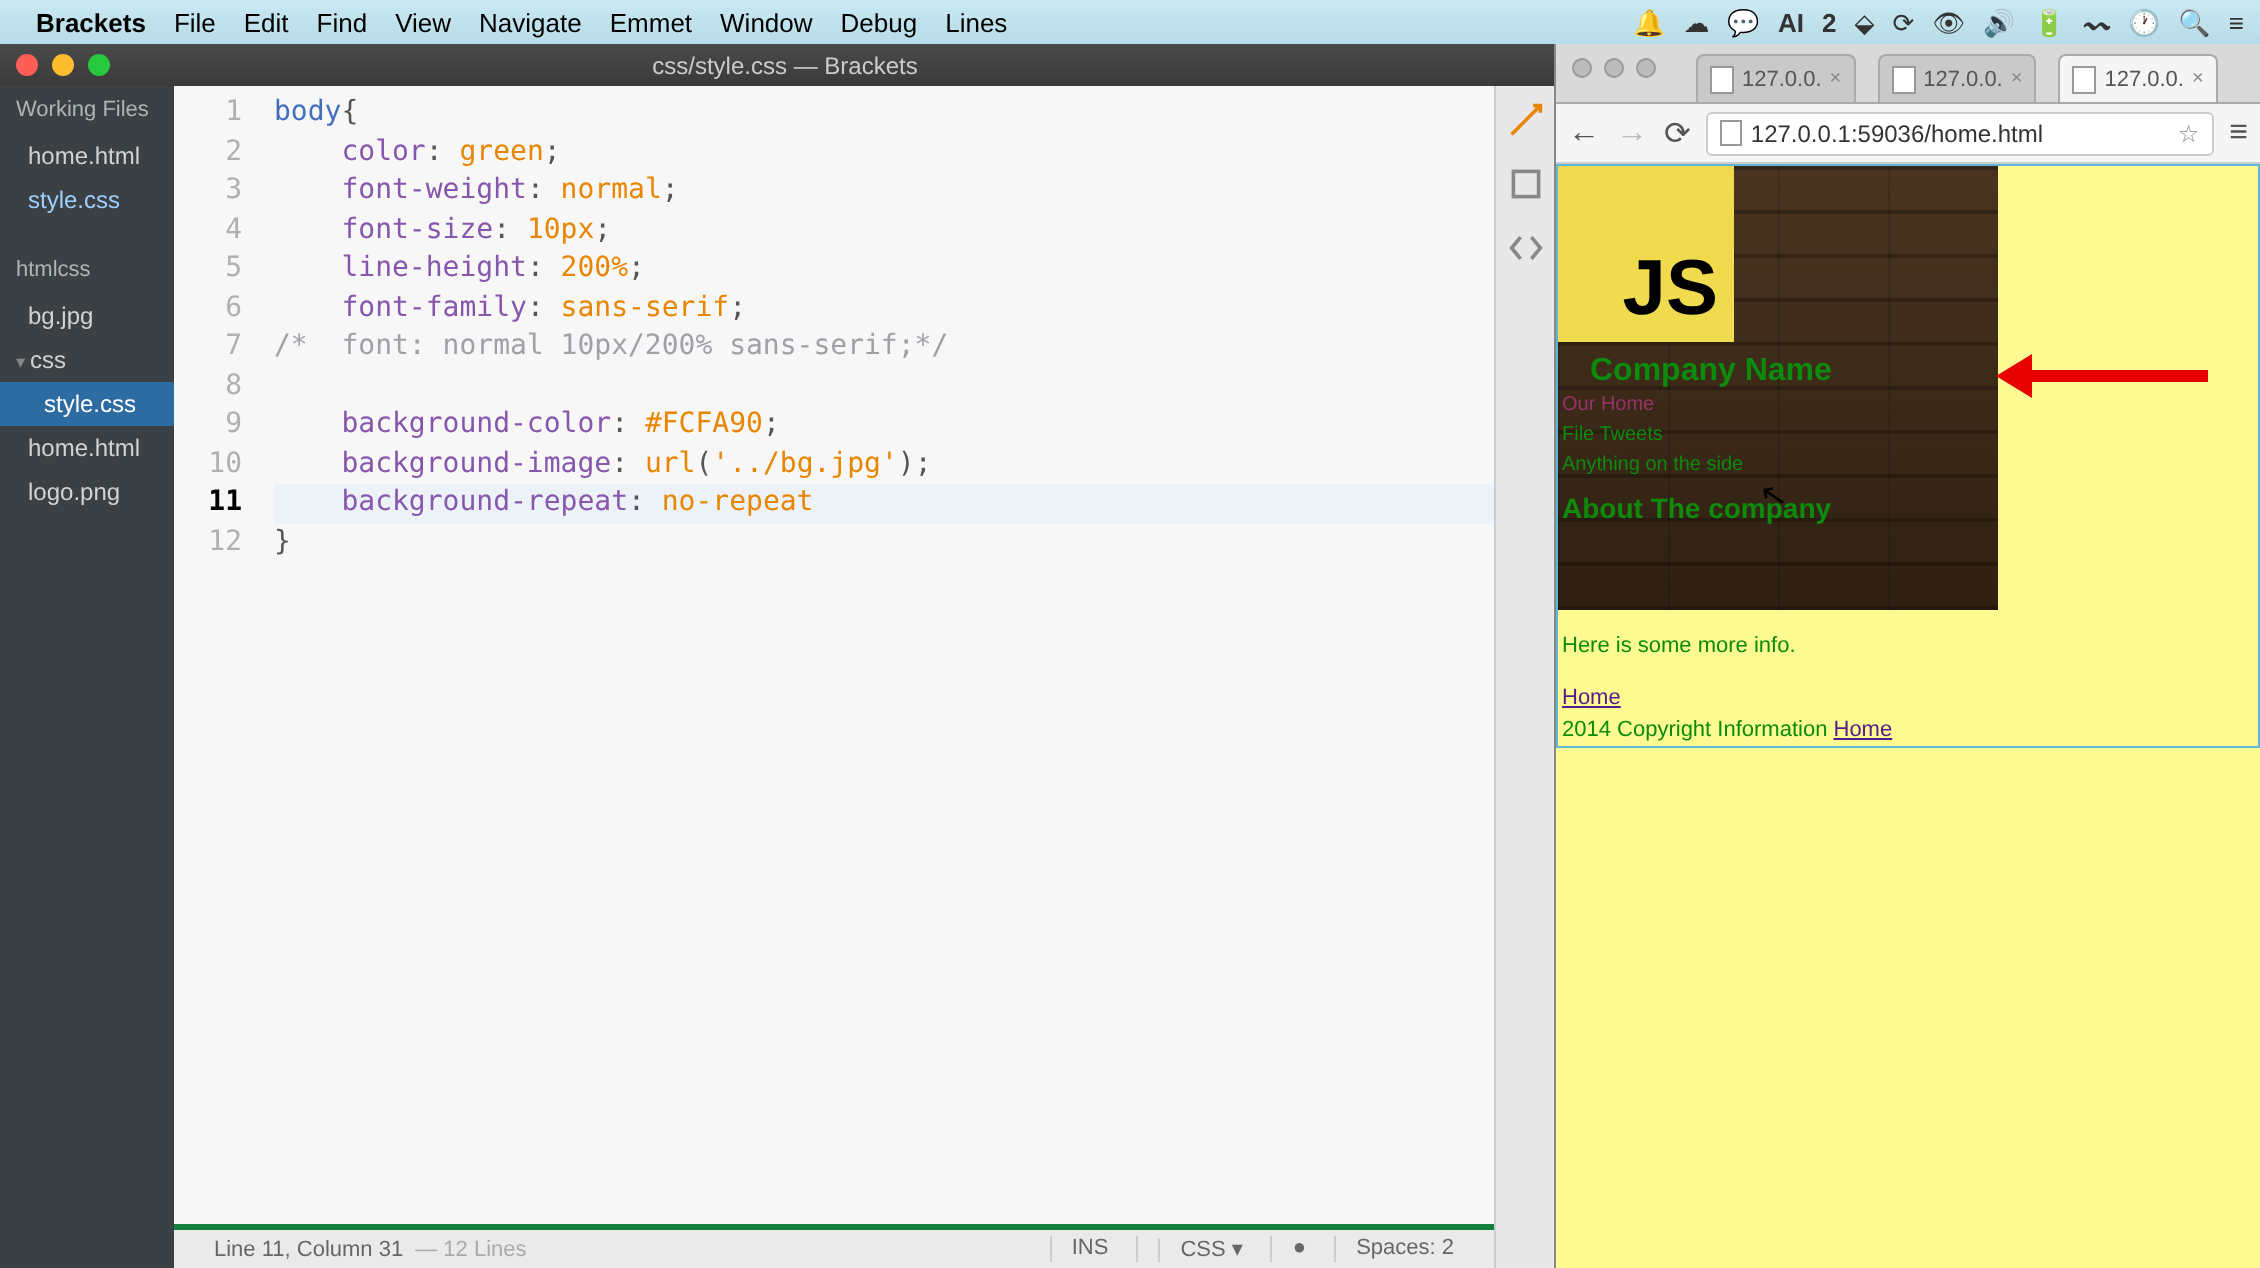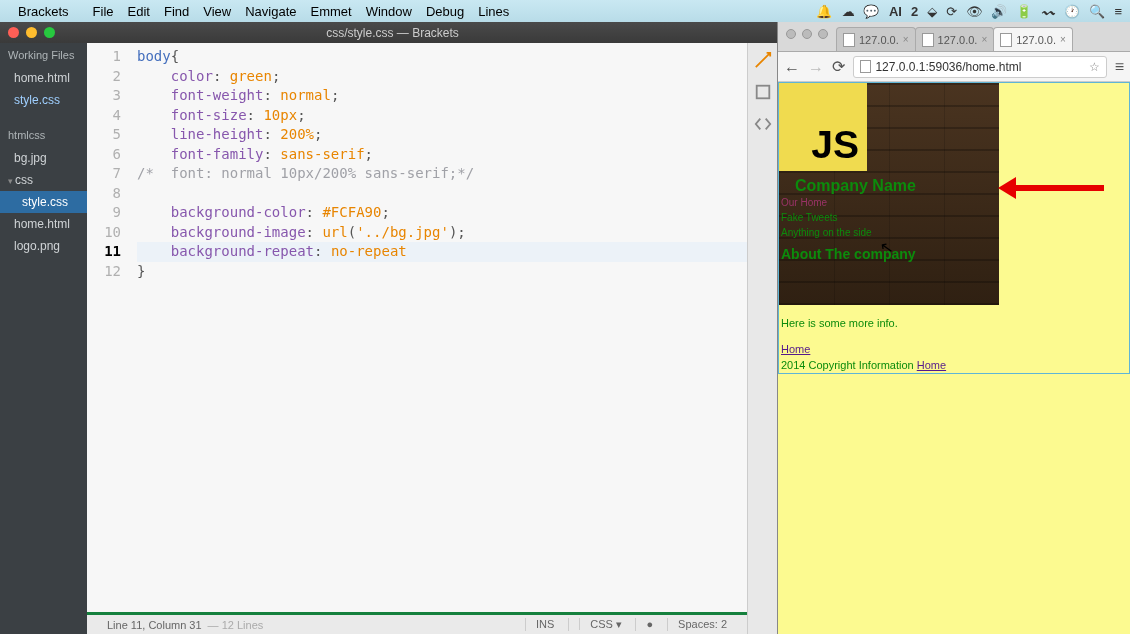--- a/index.html
+++ b/index.html
@@ -1,21 +1,21 @@
 <!DOCTYPE html>
 <html><head>
 <meta charset="utf-8">
 <style>
 * { margin: 0; padding: 0; box-sizing: border-box; }
 body { font-family: -apple-system, "Helvetica Neue", Arial, sans-serif; font-size: 12px; background: #fff; width: 1130px; height: 634px; overflow: hidden; position: relative; }
 
 
 .menubar { height: 22px; background: linear-gradient(#c9e8f2, #b8dce8); display: flex; align-items: center; padding: 0 8px; font-size: 13px; color: #000; }
 .menubar .apple { font-size: 15px; margin-right: 10px; }
-.menubar .app { font-weight: normal; margin-right: 24px; }
+.menubar .app { font-weight: bold; margin-right: 14px; }
 .menubar .mi { margin-right: 14px; }
 .menubar .right { margin-left: auto; display: flex; gap: 9px; align-items: center; font-size: 13px; }
 .menubar .right span { color: #333; }
 
 
 .desktop { display: flex; height: calc(100% - 22px); }
 
 
 .brackets { width: 778px; height: 612px; display: flex; flex-direction: column; border-right: 1px solid #888; }
 .brackets-title { height: 21px; background: linear-gradient(#4a4a4a, #3a3a3a); display: flex; align-items: center; color: #ccc; font-size: 12px; position: relative; padding-left: 8px; }
@@ -54,21 +54,21 @@
 .right-icons .ricon { width: 18px; height: 18px; }
 
 .statusbar { height: 22px; background: #eaeaea; border-top: 3px solid #15803d; display: flex; align-items: center; font-size: 11px; color: #666; padding: 0 20px; }
 .statusbar .sb-left { }
 .statusbar .sb-mid { color: #aaa; margin-left: 6px; }
 .statusbar .sb-right { margin-left: auto; display: flex; gap: 14px; }
 .statusbar .sb-right span { border-left: 1px solid #ccc; padding-left: 10px; }
 
 
 .chrome { flex: 1; display: flex; flex-direction: column; background: #f1f1f1; }
-.chrome-tabs { height: 30px; background: #d9d9d9; display: flex; align-items: flex-end; padding-left: 6px; gap: 0; border-bottom: 1px solid #aaa; }
+.chrome-tabs { height: 30px; background: #d9d9d9; display: flex; align-items: flex-end; padding-left: 6px; gap: 12px; border-bottom: 1px solid #aaa; }
 .ctraffic { display: flex; gap: 6px; padding: 0 8px 6px 2px; align-self: center; }
 .cdot { width: 10px; height: 10px; border-radius: 50%; background: #bbb; border: 1px solid #999; }
 .tab { height: 24px; background: #f5f5f5; border: 1px solid #aaa; border-bottom: none; border-radius: 4px 4px 0 0; padding: 3px 6px; font-size: 11px; display: flex; align-items: center; gap: 4px; max-width: 82px; color: #555; margin-right: -1px; }
 .tab.bg { background: #c9c9c9; }
 .tab .page-icon { width: 12px; height: 14px; background: #fff; border: 1px solid #999; display: inline-block; }
 .tab .tx { overflow: hidden; white-space: nowrap; text-overflow: clip; flex: 1; }
 .tab .x { color: #888; font-size: 10px; }
 
 .addrbar { height: 30px; background: #f5f5f5; display: flex; align-items: center; padding: 0 6px; gap: 8px; border-bottom: 1px solid #ccc; }
 .navbtn { color: #555; font-size: 16px; }
@@ -232,21 +232,21 @@
     </div>
     <span class="hamb">≡</span>
   </div>
   <div class="viewport">
     <div class="page">
       <div class="bgwood">
         <div class="abs-over">
           <div class="logo">JS</div>
           <div class="h1">Company Name</div>
           <a class="navlink">Our Home</a>
-          <a class="navlink g">Fake Tweets</a>
+          <a class="navlink g">File Tweets</a>
           <a class="navlink g">Anything on the side</a>
           <div class="h2">About The company</div>
         </div>
       </div>
       <div class="below" style="margin-top:10px">Here is some more info.</div>
       <div class="below" style="margin-top:10px"><a>Home</a></div>
       <div class="below"><span>2014 Copyright Information </span><a>Home</a></div>
     </div>
   </div>
 </div>

